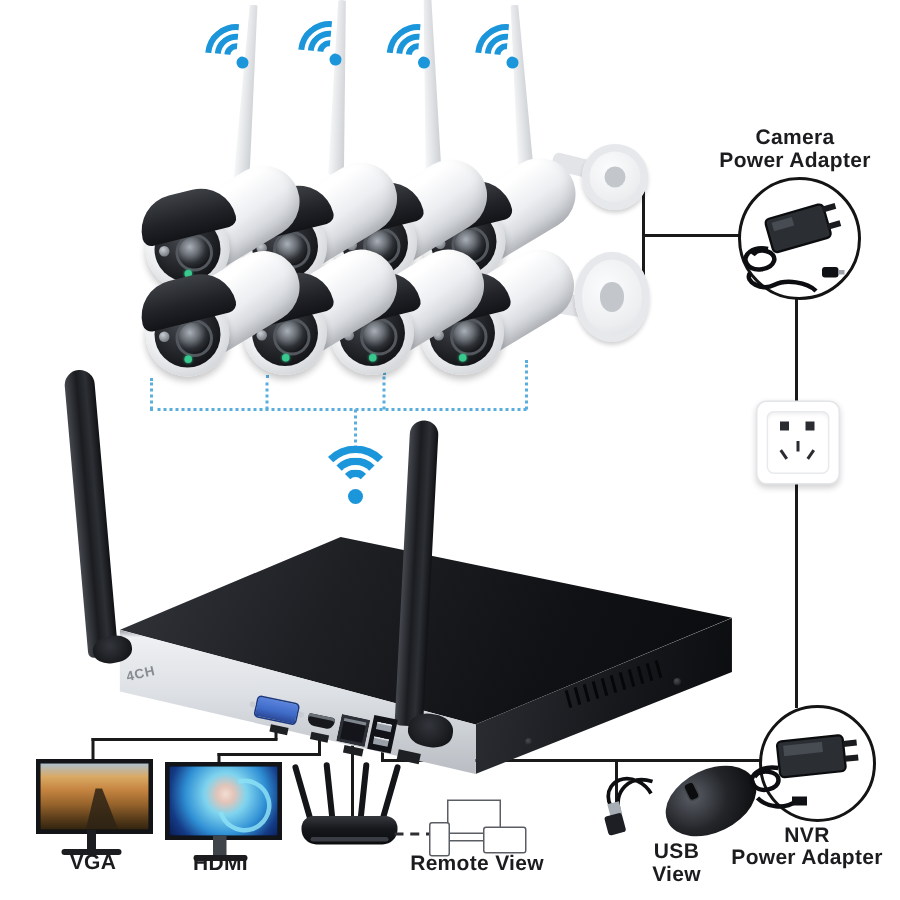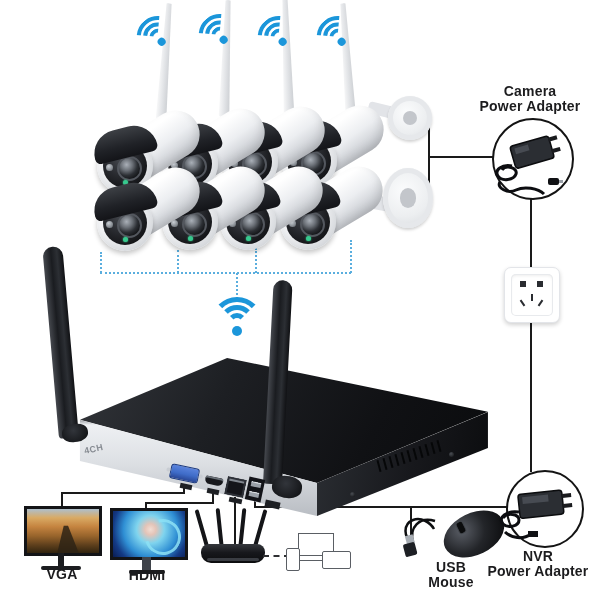--- a/index.html
+++ b/index.html
@@ -381,17 +381,18 @@
   <div class="lbl" style="left:450px;top:84px;width:160px">
     <span>Camera</span>
     <span>Power Adapter</span>
   </div>
   <div class="lbl" style="left:468px;top:549px;width:140px">
     <span>NVR</span>
     <span>Power Adapter</span>
   </div>
   <div class="lbl" style="left:22px;top:567px;width:80px">VGA</div>
   <div class="lbl" style="left:107px;top:568px;width:80px">HDMI</div>
+  <div class="lbl" style="left:266px;top:568px;width:104px">Remote View</div>
   <div class="lbl" style="left:411px;top:560px;width:80px">
     <span>USB</span>
-    <span>Mouse</span>
+    <span>View</span>
   </div>
 </div>
 
 </body></html>

